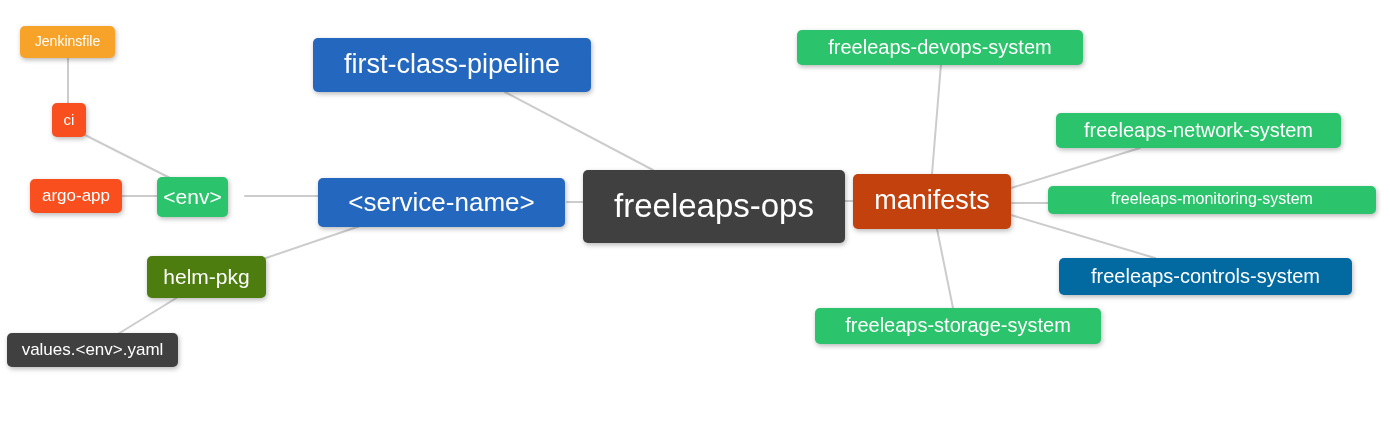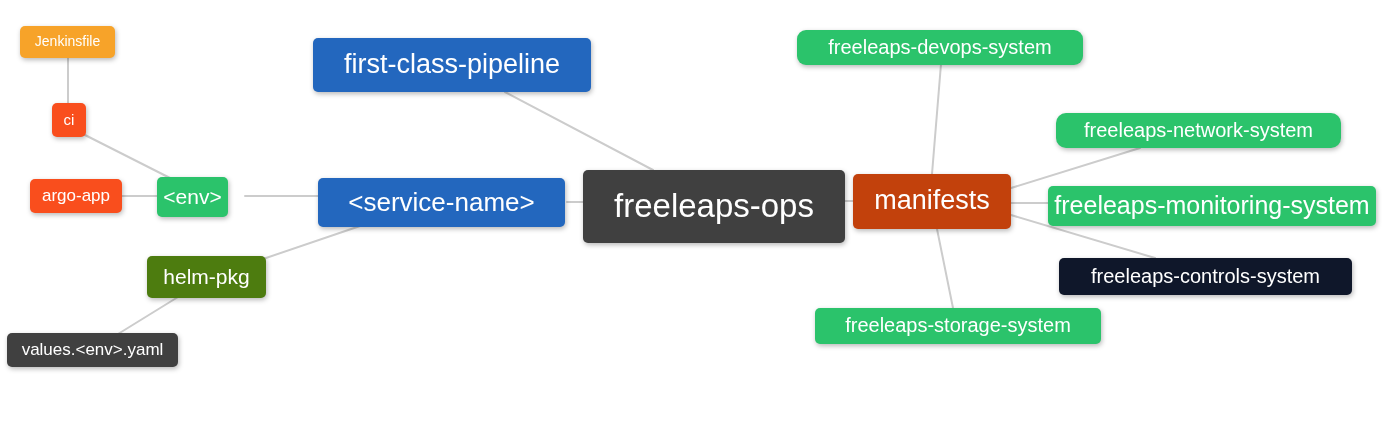--- a/index.html
+++ b/index.html
@@ -86,29 +86,29 @@
       </div>
       <div class="node" style="left: 318px; top: 178px; width: 247px; height: 49px; font-size: 26px; background: rgb(35, 103, 190);">
         <span>&lt;service-name&gt;</span>
       </div>
       <div class="node" style="left: 583px; top: 170px; width: 262px; height: 73px; font-size: 33px; background: #404040;">
         <span>freeleaps-ops</span>
       </div>
       <div class="node" style="left: 853px; top: 174px; width: 158px; height: 55px; font-size: 27px; background: #c2410c;">
         <span>manifests</span>
       </div>
-      <div class="node" style="left: 797px; top: 30px; width: 286px; height: 35px; font-size: 20px; background: rgb(43, 195, 107); border-radius: 9px;">
+      <div class="node" style="left: 797px; top: 30px; width: 286px; height: 35px; font-size: 20px; background: rgb(43, 195, 107);">
         <span>freeleaps-devops-system</span>
       </div>
-      <div class="node" style="left: 1056px; top: 113px; width: 285px; height: 35px; font-size: 20px; background: rgb(43, 195, 107); border-radius: 10px;">
+      <div class="node" style="left: 1056px; top: 113px; width: 285px; height: 35px; font-size: 20px; background: rgb(43, 195, 107);">
         <span>freeleaps-network-system</span>
       </div>
-      <div class="node" style="left: 1048px; top: 186px; width: 328px; height: 40px; font-size: 25px; background: rgb(43, 195, 107);">
+      <div class="node" style="left: 1048px; top: 186px; width: 328px; height: 28px; font-size: 16px; background: rgb(43, 195, 107);">
         <span>freeleaps-monitoring-system</span>
       </div>
-      <div class="node" style="left: 1059px; top: 258px; width: 293px; height: 37px; font-size: 20px; background: #0f172a;">
+      <div class="node" style="left: 1059px; top: 258px; width: 293px; height: 37px; font-size: 20px; background: #0369a1;">
         <span>freeleaps-controls-system</span>
       </div>
       <div class="node" style="left: 815px; top: 308px; width: 286px; height: 36px; font-size: 20px; background: rgb(43, 195, 107);">
         <span>freeleaps-storage-system</span>
       </div>
     </div>
 </div>
 
 </body></html>

